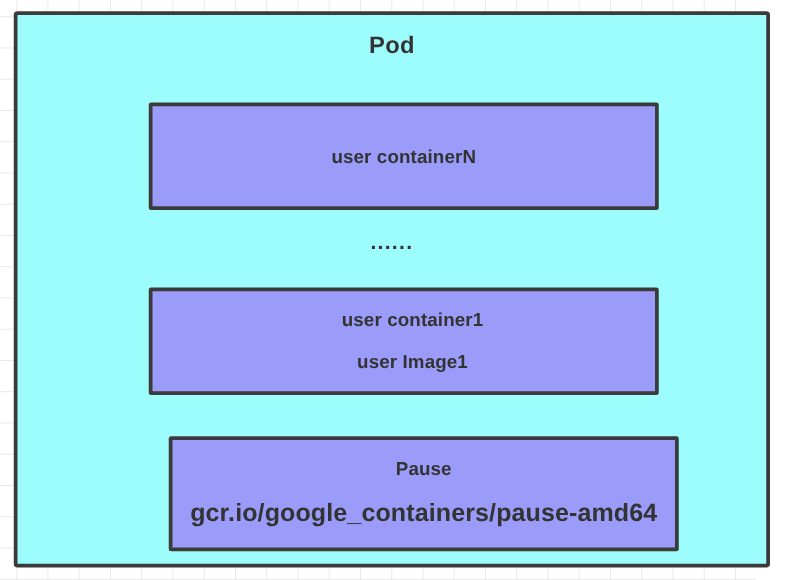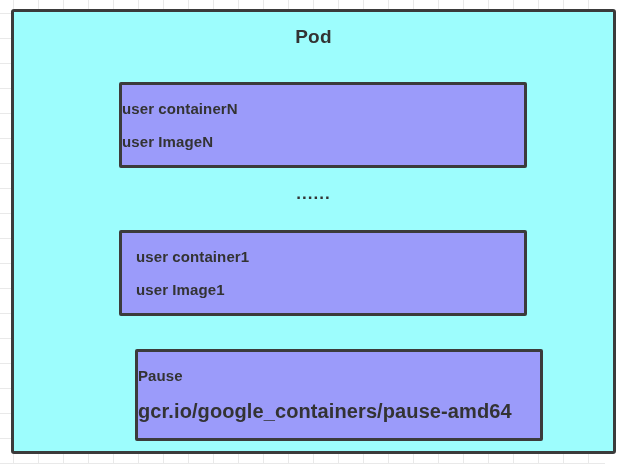--- a/index.html
+++ b/index.html
@@ -57,21 +57,21 @@
   .container-box {
     position: absolute;
     left: 105px;
     width: 408px;
     box-sizing: border-box;
     background-color: #9b9bfa;
     border: 3px solid #3b3b3b;
     border-radius: 2px;
     display: flex;
     flex-direction: column;
-    align-items: flex-start;
+    align-items: center;
     justify-content: space-evenly;
   }
 
   #box-containerN { top: 70px;  height: 86px; }
   #box-container1 { top: 218px; height: 86px; padding-left: 14px; }
   #box-pause      { top: 337px; height: 92px; margin-left: 16px; }
 
   .box-line {
     font-size: 15px;
     font-weight: bold;
@@ -102,21 +102,20 @@
 <body>
 
 <div id="canvas">
 
   <div id="pod-box">
 
     <div id="pod-title">Pod</div>
 
     <div id="box-containerN" class="container-box">
       <div class="box-line">user containerN</div>
-      <div class="box-line">user ImageN</div>
     </div>
 
     <div id="ellipsis">......</div>
 
     <div id="box-container1" class="container-box">
       <div class="box-line">user container1</div>
       <div class="box-line">user Image1</div>
     </div>
 
     <div id="box-pause" class="container-box">

